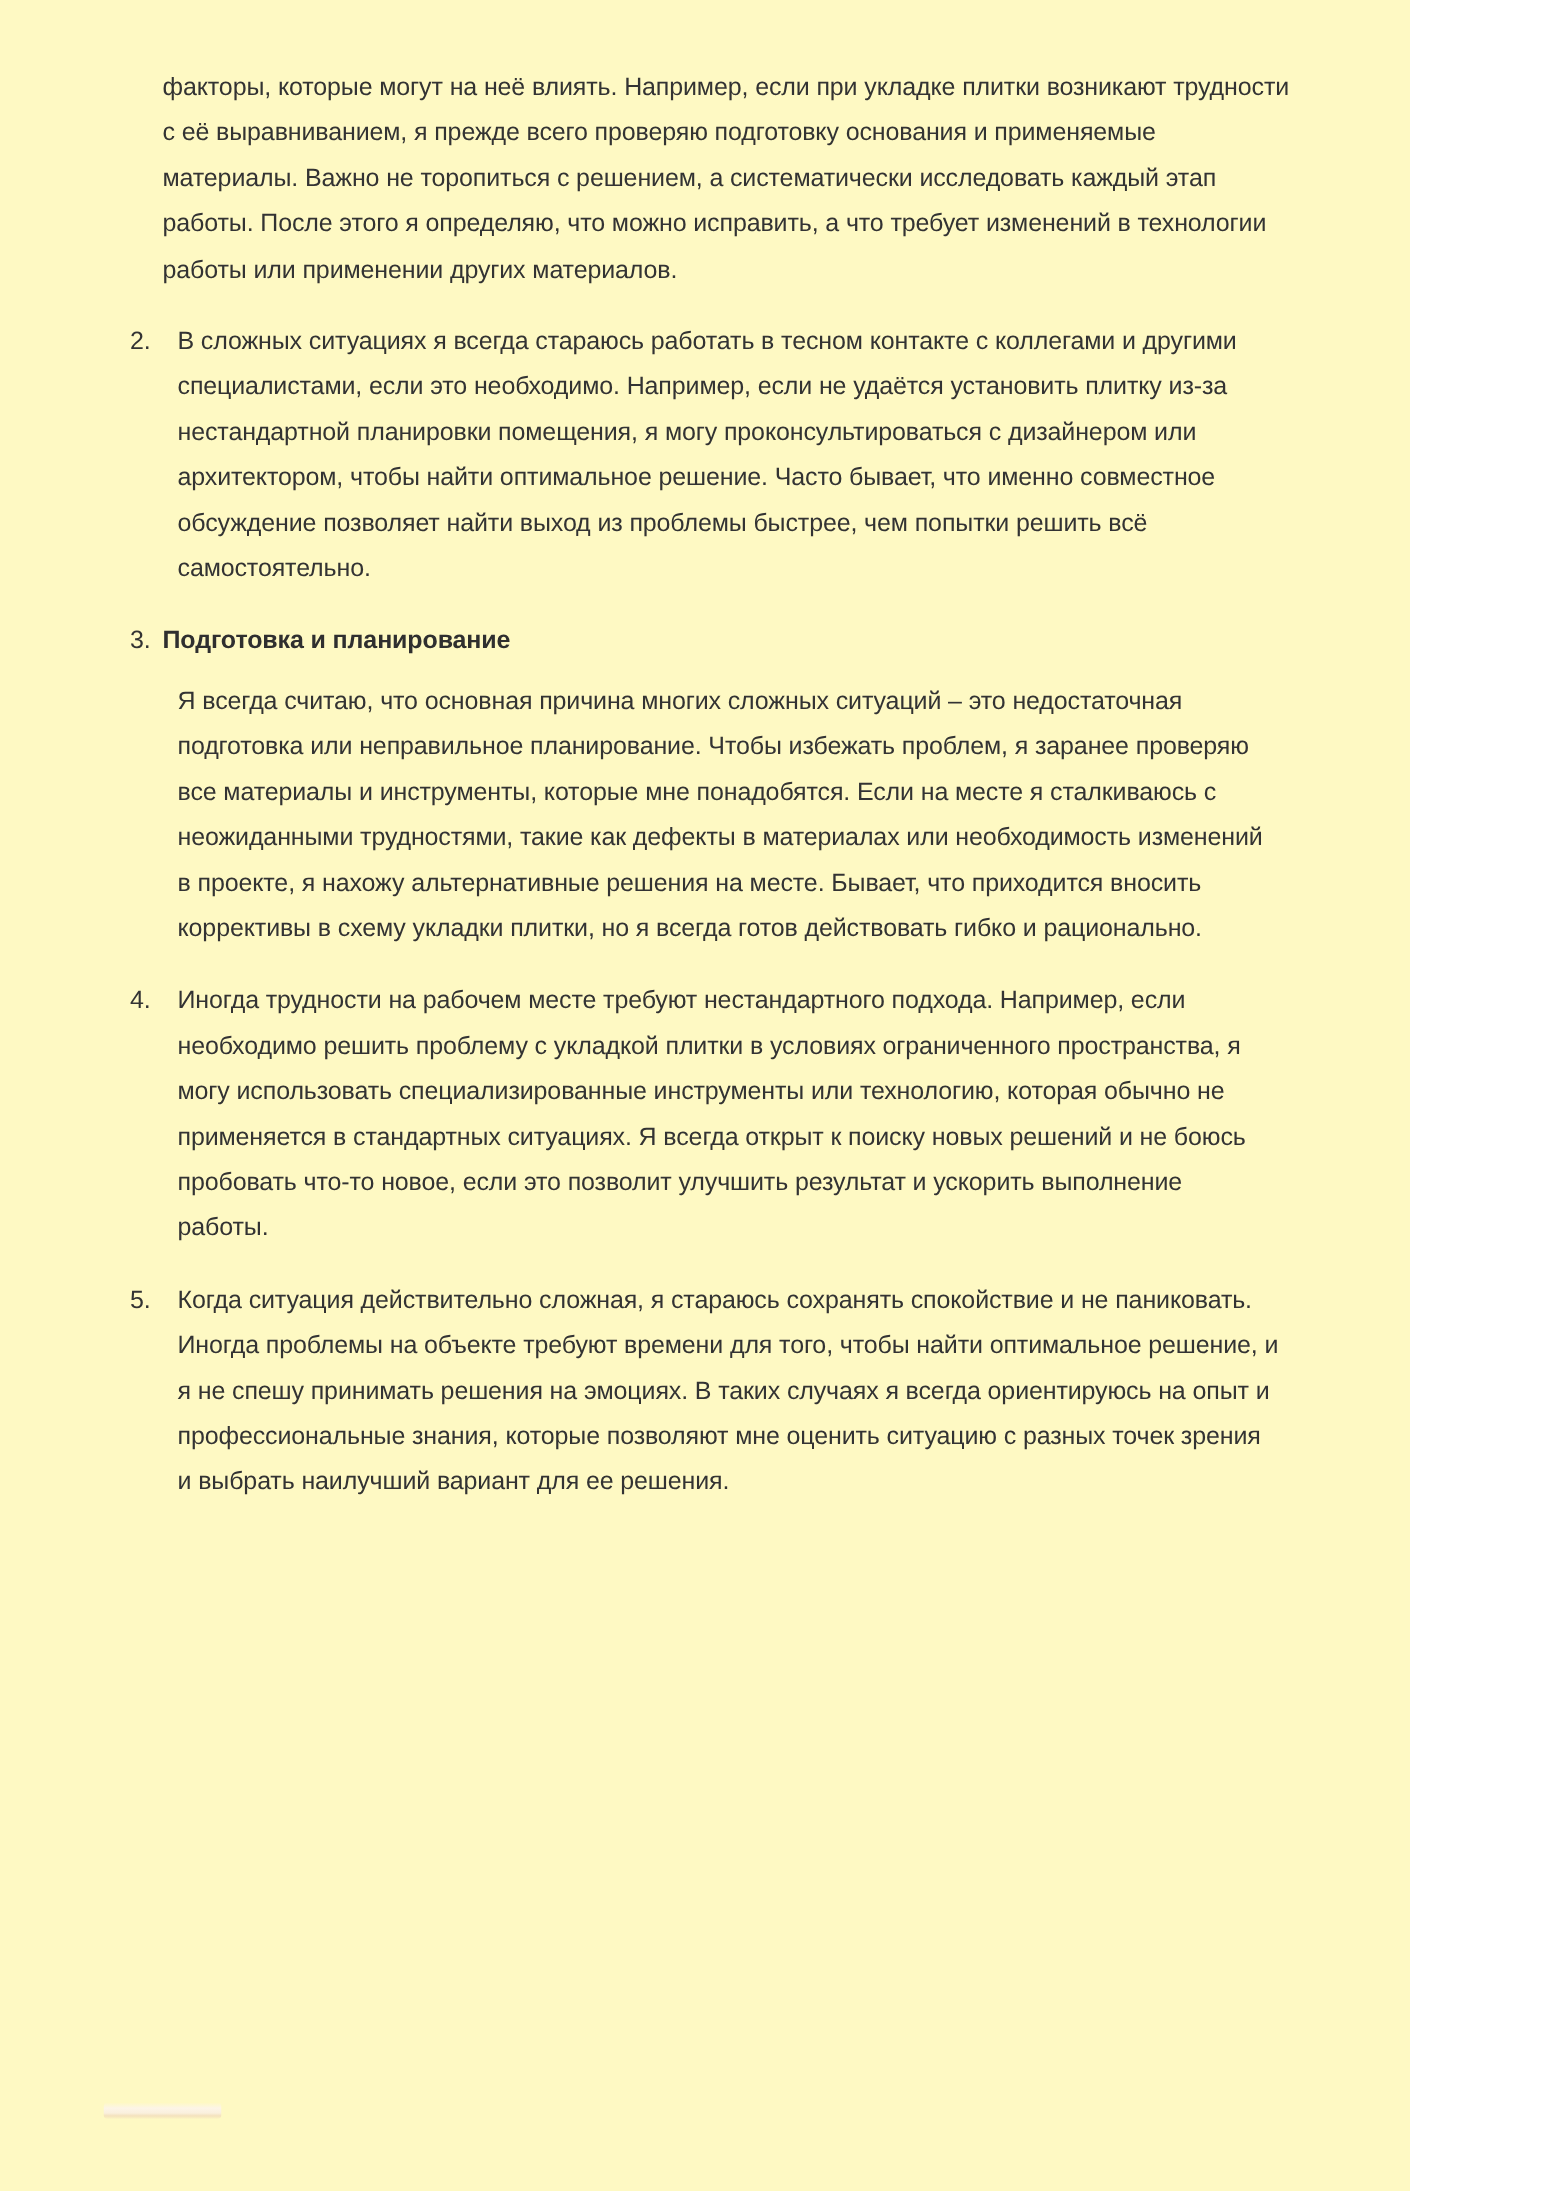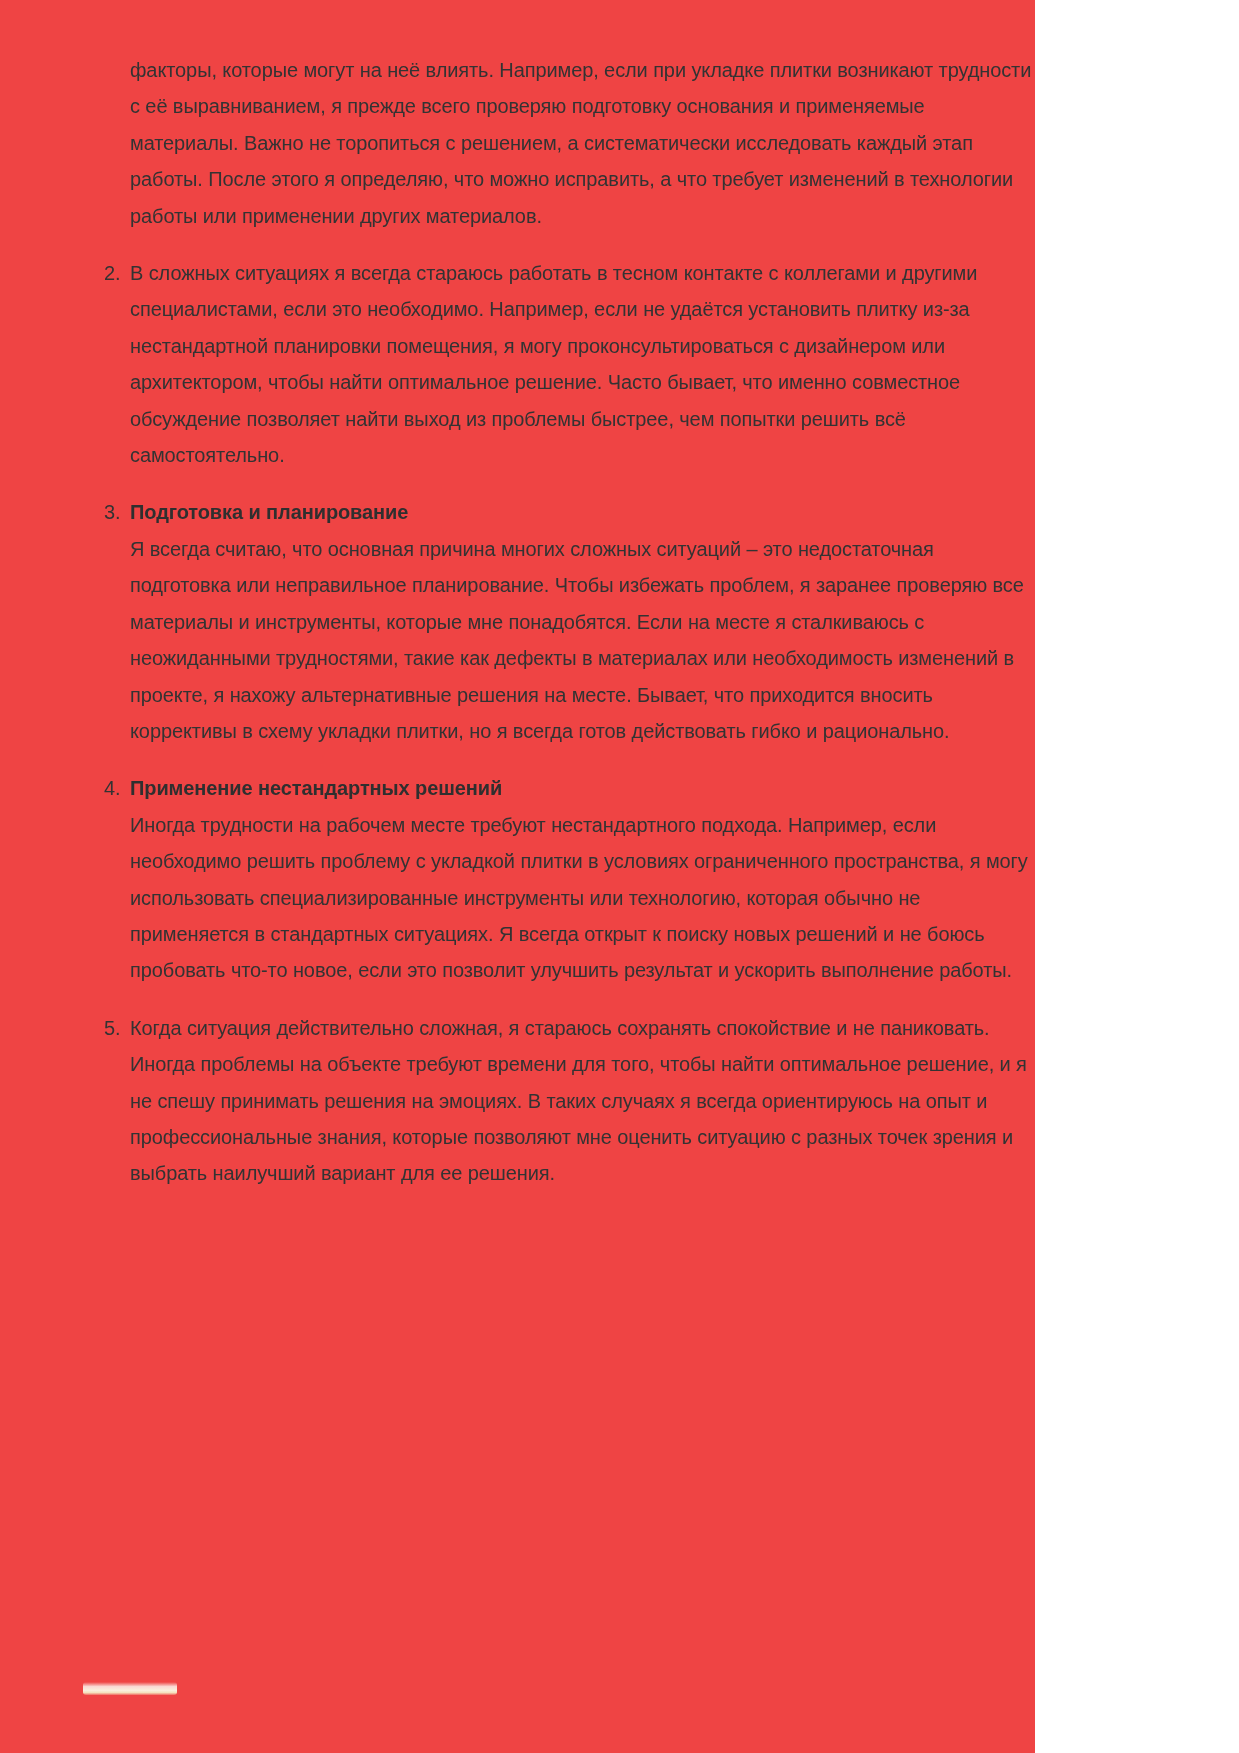--- a/index.html
+++ b/index.html
@@ -2,23 +2,23 @@
 <html lang="ru"><head>
 <meta charset="utf-8">
 <style>
   html, body {
     margin: 0;
     padding: 0;
     background: #ffffff;
   }
   .page {
     position: relative;
-    width: 1035px;
+    width: 1128px;
     height: 1753px;
-    background: #ef4444;
+    background: #fef9c3;
     overflow: hidden;
     font-family: "Liberation Sans", sans-serif;
   }
   .content {
     position: absolute;
     left: 130px;
     top: 52px;
     width: 905px;
     color: #333333;
     font-size: 20px;
@@ -44,21 +44,21 @@
     top: 0;
     font-weight: 400;
     color: #333333;
   }
   .item-heading {
     display: block;
     font-weight: 700;
     color: #2f2f2f;
   }
   .item-body {
-    margin: 0;
+    margin: 12px;
   }
   .smudge-artifact {
     position: absolute;
     left: 83px;
     top: 1682px;
     width: 94px;
     height: 13px;
     border-radius: 3px;
     background: linear-gradient(
       to bottom,
@@ -87,21 +87,20 @@
       </li>
 
       <li class="list-item">
         <span class="item-number">3.</span>
         <span class="item-heading">Подготовка и планирование</span>
         <p class="item-body">Я всегда считаю, что основная причина многих сложных ситуаций – это недостаточная подготовка или неправильное планирование. Чтобы избежать проблем, я заранее проверяю все материалы и инструменты, которые мне понадобятся. Если на месте я сталкиваюсь с неожиданными трудностями, такие как дефекты в материалах или необходимость изменений в проекте, я нахожу альтернативные решения на месте. Бывает, что приходится вносить коррективы в схему укладки плитки, но я всегда готов действовать гибко и рационально.</p>
       </li>
 
       <li class="list-item">
         <span class="item-number">4.</span>
-        <span class="item-heading">Применение нестандартных решений</span>
         <p class="item-body">Иногда трудности на рабочем месте требуют нестандартного подхода. Например, если необходимо решить проблему с укладкой плитки в условиях ограниченного пространства, я могу использовать специализированные инструменты или технологию, которая обычно не применяется в стандартных ситуациях. Я всегда открыт к поиску новых решений и не боюсь пробовать что-то новое, если это позволит улучшить результат и ускорить выполнение работы.</p>
       </li>
 
       <li class="list-item">
         <span class="item-number">5.</span>
         <p class="item-body">Когда ситуация действительно сложная, я стараюсь сохранять спокойствие и не паниковать. Иногда проблемы на объекте требуют времени для того, чтобы найти оптимальное решение, и я не спешу принимать решения на эмоциях. В таких случаях я всегда ориентируюсь на опыт и профессиональные знания, которые позволяют мне оценить ситуацию с разных точек зрения и выбрать наилучший вариант для ее решения.</p>
       </li>
 
     </ol>
   </div>

